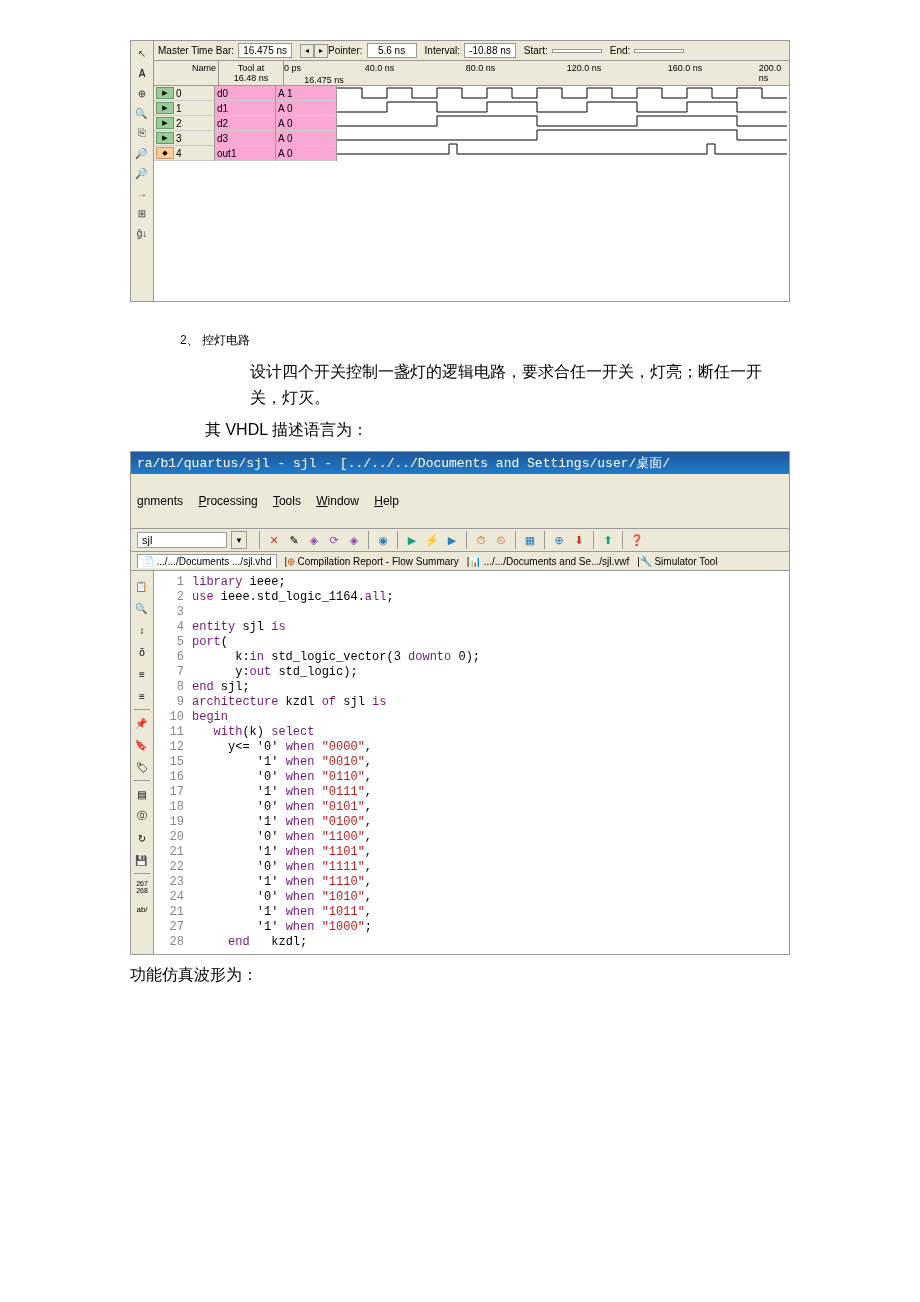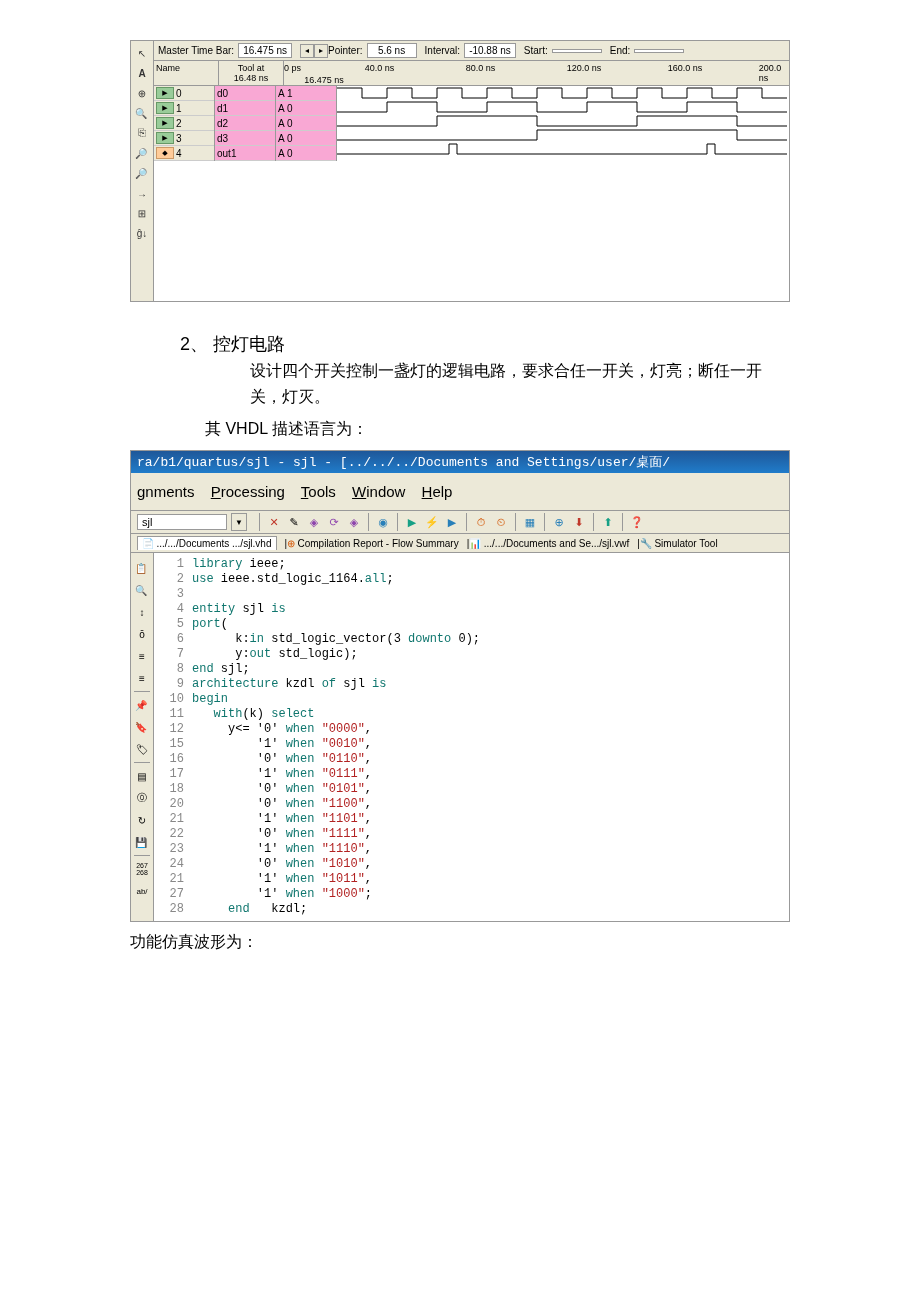--- a/index.html
+++ b/index.html
@@ -5,59 +5,59 @@
 body{margin:0;font-family:Arial,sans-serif;font-size:12px;background:#fff;color:#000;padding:40px 130px}
 .wave-viewer{border:1px solid #999;background:#ece9d8;display:flex}
 .left-toolbar{width:22px;background:#ece9d8;border-right:1px solid #999;display:flex;flex-direction:column;align-items:center;padding:2px 0}
 .left-toolbar .tb{width:18px;height:18px;margin:1px 0;display:flex;align-items:center;justify-content:center;font-size:10px;color:#333;cursor:pointer}
 .wave-right{flex:1;display:flex;flex-direction:column}
 .wave-header{display:flex;align-items:center;background:#ece9d8;border-bottom:1px solid #999;padding:2px 4px;font-size:10px}
 .wave-header .lbl{margin-right:4px}
 .wave-header .val{background:#fff;border:1px solid #999;padding:1px 4px;margin-right:8px;min-width:40px;display:inline-block;text-align:center}
 .wave-header .arrow-btn{width:12px;height:12px;border:1px solid #999;background:#ece9d8;display:inline-flex;align-items:center;justify-content:center;font-size:8px;cursor:pointer}
 .time-ruler{display:flex;background:#ece9d8;border-bottom:1px solid #999;font-size:9px}
-.name-col{width:60px;border-right:1px solid #999;text-align:left;padding:2px;background:#ece9d8}
+.name-col{width:60px;border-right:1px solid #999;text-align:right;padding:2px;background:#ece9d8}
 .value-col{width:60px;border-right:1px solid #999;text-align:center;padding:2px;background:#ece9d8}
 .ruler-area{flex:1;position:relative;padding:2px}
 .ruler-area .tick{position:absolute;font-size:9px}
 .signal-rows{display:flex;background:#fff}
 .signal-names{width:60px;border-right:1px solid #999;background:#ece9d8}
 .signal-values{width:60px;border-right:1px solid #999;background:#f9a8d4}
 .signal-row{height:14px;display:flex;align-items:center;padding:0 2px;font-size:10px;border-bottom:1px solid #ccc}
 .signal-row .pin{width:16px;height:10px;background:#9c9;border:1px solid #696;margin-right:2px;font-size:7px;text-align:center;line-height:10px}
 .wave-area{flex:1;position:relative;background:#fff;height:70px}
 .wave-line{position:absolute;height:14px;width:100%}
 .wave-svg{width:100%;height:14px}
 .wave-empty{height:140px;background:#fff}
-.section-title{margin:30px 0 2px 50px;font-size:18px}
+.section-title{margin:30px 0 10px 50px;font-size:12px}
 .section-desc{margin:0 0 10px 120px;font-size:16px;line-height:1.6}
 .section-subdesc{margin:0 0 10px 75px;font-size:16px}
 .quartus{border:1px solid #999}
 .q-title{background:linear-gradient(#1e5799,#207cca);color:#fff;padding:2px 6px;font-family:'Courier New',monospace;font-size:13px}
-.q-menu{background:#ece9d8;padding:10px 6px;font-size:15px;border-bottom:1px solid #999}
+.q-menu{background:#ece9d8;padding:20px 6px;font-size:12px;border-bottom:1px solid #999}
 .q-menu span{margin-right:12px;cursor:pointer}
 .q-menu span u{text-decoration:underline}
 .q-toolbar{background:#ece9d8;padding:2px 6px;border-bottom:1px solid #999;display:flex;align-items:center}
 .q-toolbar .dropdown{background:#fff;border:1px solid #999;padding:1px 4px;width:80px;font-size:11px;margin-right:4px}
 .q-toolbar .dd-btn{width:14px;height:16px;border:1px solid #999;background:#ece9d8;display:inline-flex;align-items:center;justify-content:center;font-size:8px;margin-right:8px;cursor:pointer}
 .q-toolbar .sep{width:1px;height:18px;background:#999;margin:0 4px}
 .q-toolbar .ico{width:18px;height:18px;display:inline-flex;align-items:center;justify-content:center;margin:0 1px;font-size:11px;cursor:pointer}
 .q-tabs{background:#ece9d8;padding:2px 6px;border-bottom:1px solid #999;font-size:10px;display:flex;align-items:center}
 .q-tabs .tab{margin-right:8px;cursor:pointer;display:flex;align-items:center}
 .q-tabs .tab.active{background:#fff;border:1px solid #999;border-bottom:none;padding:1px 4px}
 .q-tabs .tab .tico{margin-right:2px;font-size:10px}
 .q-body{display:flex;background:#fff}
 .q-left-tb{width:22px;background:#ece9d8;border-right:1px solid #999;display:flex;flex-direction:column;align-items:center;padding:4px 0}
 .q-left-tb .qtb{width:18px;height:18px;margin:2px 0;display:flex;align-items:center;justify-content:center;font-size:10px;cursor:pointer}
 .q-left-tb .sep-h{width:16px;height:1px;background:#999;margin:2px 0}
 .q-code{flex:1;font-family:'Courier New',monospace;font-size:12px;padding:4px 0;line-height:15px}
 .q-code .line{display:flex}
 .q-code .ln{width:30px;text-align:right;color:#888;padding-right:8px;user-select:none}
 .q-code .ct{white-space:pre}
-.kw{color:#0f766e}
+.kw{color:#701a75}
 .str{color:#b22222}
 .footer-text{margin:10px 0;font-size:16px}
 </style>
 </head>
 <body>
 
 <div class="wave-viewer">
   <div class="left-toolbar">
     <div class="tb">↖</div>
     <div class="tb">
@@ -301,20 +301,24 @@
         </div>
         <div class="line">
           <span class="ln">17</span>
           <span class="ct">         '1' <span class="kw">when</span> <span class="str">"0111"</span>,</span>
         </div>
         <div class="line">
           <span class="ln">18</span>
           <span class="ct">         '0' <span class="kw">when</span> <span class="str">"0101"</span>,</span>
         </div>
         <div class="line">
+          <span class="ln">19</span>
+          <span class="ct">         '1' <span class="kw">when</span> <span class="str">"0100"</span>,</span>
+        </div>
+        <div class="line">
           <span class="ln">20</span>
           <span class="ct">         '0' <span class="kw">when</span> <span class="str">"1100"</span>,</span>
         </div>
         <div class="line">
           <span class="ln">21</span>
           <span class="ct">         '1' <span class="kw">when</span> <span class="str">"1101"</span>,</span>
         </div>
         <div class="line">
           <span class="ln">22</span>
           <span class="ct">         '0' <span class="kw">when</span> <span class="str">"1111"</span>,</span>

